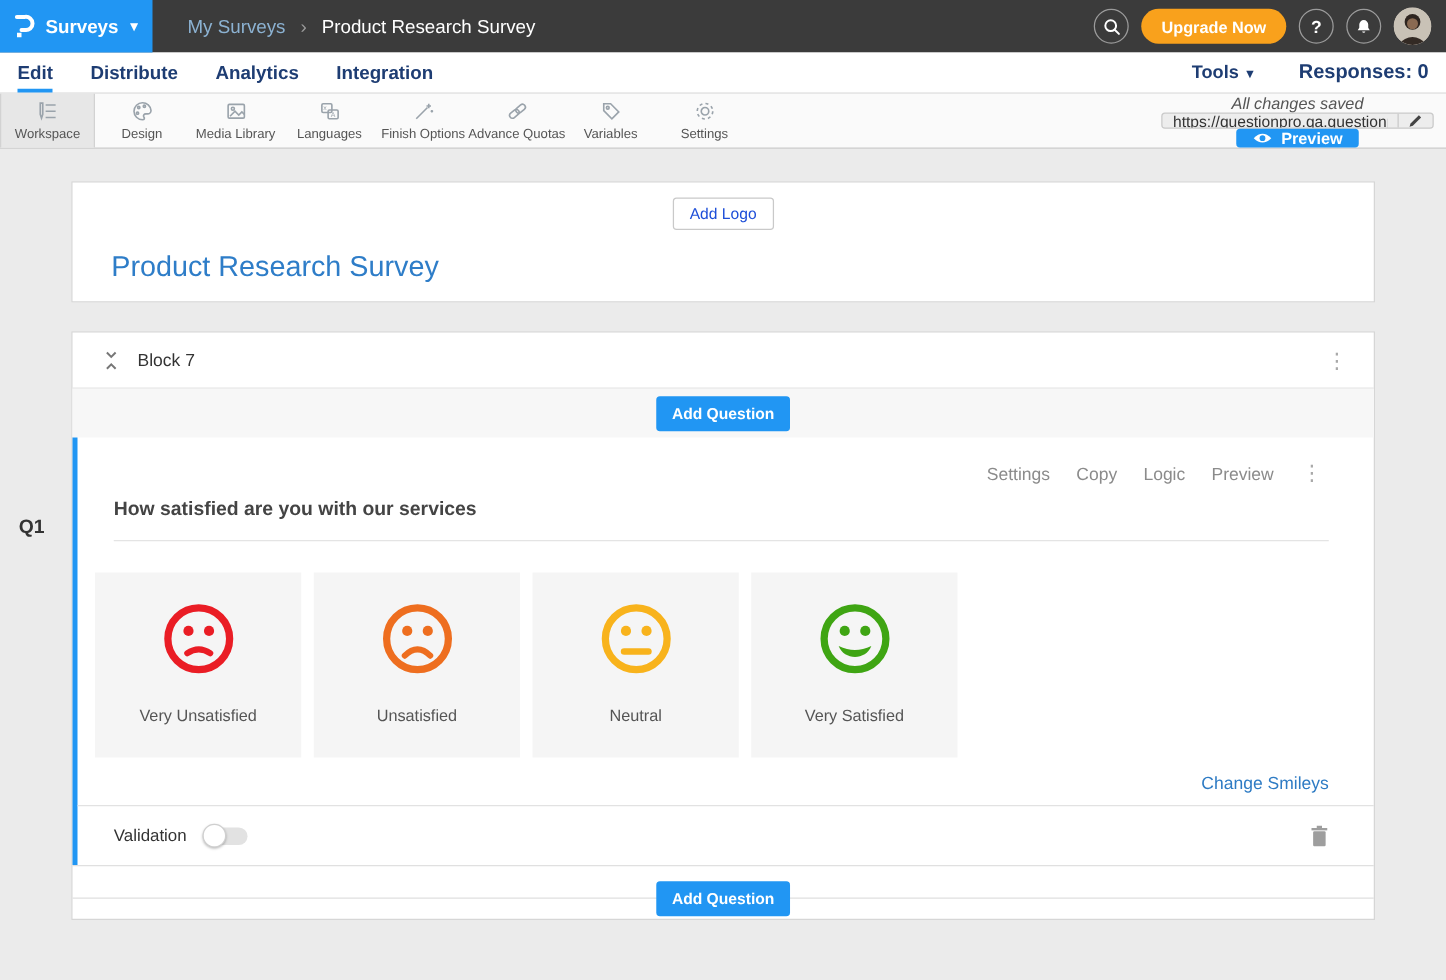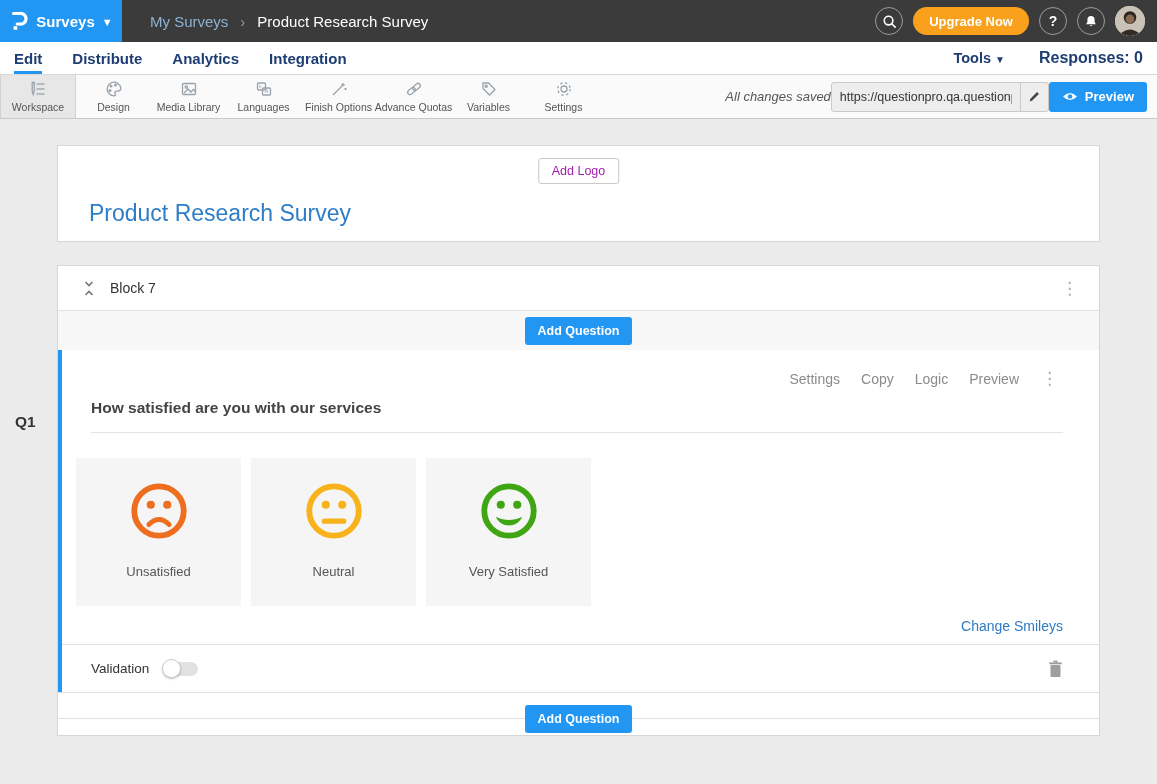--- a/index.html
+++ b/index.html
@@ -29,31 +29,31 @@
   .tools-link { color:var(--nav-navy,#1e3d73); font-size:14.5px; font-weight:600; cursor:pointer; }
   .tools-link .caret { font-size:10px; }
   .responses { color:var(--nav-navy,#1e3d73); font-size:16px; font-weight:600; }
 
   
   .toolbar { height:44px; background:#fafafa; border-bottom:1px solid #c9c9c9; display:flex; align-items:stretch; }
   .tool-item { width:75px; display:flex; flex-direction:column; align-items:center; justify-content:center; gap:3px; cursor:pointer; }
   .tool-item.active { background:#e7e7e7; border-left:1px solid #d2d2d2; border-right:1px solid #d2d2d2; width:76px; }
   .tool-item svg { stroke:#9aa3ab; fill:none; stroke-width:1.3; }
   .tool-label { font-size:10.5px; color:#555; white-space:nowrap; }
-  .toolbar-right { margin-left:auto; display:flex; align-items:center; padding-right:10px; }
+  .toolbar-right { margin-left:auto; display:flex; align-items:center; padding-right:10px;flex-direction:column; }
   .saved-status { font-style:italic; font-size:13px; color:#555; }
   .url-box { display:flex; align-items:center; height:30px; background:#ededed; border:1px solid #c9c9c9; border-radius:3px; overflow:hidden; }
   .url-input { width:188px; height:28px; border:none; background:transparent; font-size:12.5px; color:#333; padding:0 8px; font-family:inherit; outline:none; }
   .pencil-btn { width:28px; height:28px; border-left:1px solid #c9c9c9; display:flex; align-items:center; justify-content:center; cursor:pointer; }
   .preview-btn { height:30px; background:var(--accent-blue,#2196f3); color:#fff; border:none; border-radius:3px; display:flex; align-items:center; gap:7px; font-size:13px; font-weight:700; padding:0 13px; cursor:pointer; font-family:inherit; }
 
   
   .card { width:1043px; margin-left:57px; background:#fff; border:1px solid #d6d6d6; }
   .header-card { margin-top:26px; height:97px; position:relative; }
-  .add-logo-btn { position:absolute; left:50%; transform:translateX(-50%); top:12px; background:#fff; border:1px solid #c9c9c9; border-radius:3px; font-size:12.5px; color:#a21caf; padding:5px 13px; cursor:pointer; font-family:inherit; }
+  .add-logo-btn { position:absolute; left:50%; transform:translateX(-50%); top:12px; background:#fff; border:1px solid #c9c9c9; border-radius:3px; font-size:12.5px; color:#1d4ed8; padding:5px 13px; cursor:pointer; font-family:inherit; }
   .survey-title { position:absolute; left:31px; bottom:14px; font-size:23px; font-weight:500; color:var(--title-blue,#2e7dc8); cursor:text; }
 
   .block-card { margin-top:23px; position:relative; }
   .block-header { height:45px; display:flex; align-items:center; border-bottom:1px solid #e3e3e3; padding:0 16px 0 23px; }
   .collapse-icon { cursor:pointer; display:flex; }
   .block-name { margin-left:13px; font-size:14px; color:#333; }
   .kebab { margin-left:auto; color:#a9a9a9; font-size:17px; letter-spacing:0; cursor:pointer; padding:0 5px; line-height:1; }
   .addq-strip { height:39px; background:#f7f7f7; display:flex; align-items:center; justify-content:center; }
   .btn-primary { background:var(--accent-blue,#2196f3); color:#fff; border:none; border-radius:3px; font-size:12.5px; font-weight:700; padding:7px 13px; cursor:pointer; font-family:inherit; }
 
@@ -284,20 +284,29 @@
       <div class="q-actions">
         <span class="q-action">Settings</span>
         <span class="q-action">Copy</span>
         <span class="q-action">Logic</span>
         <span class="q-action">Preview</span>
         <span class="kebab">⋮</span>
       </div>
       <div class="q-text-row">How satisfied are you with our services</div>
 
       <div class="smiley-row">
+          <div class="smiley-tile">
+            <span><svg viewBox="0 0 64 64" width="62" height="62">
+                <circle cx="32" cy="32" r="25.5" fill="none" stroke="#ea1d25" stroke-width="6"></circle>
+                <circle cx="23.5" cy="25.5" r="4.2" fill="#ea1d25"></circle>
+                <circle cx="40.5" cy="25.5" r="4.2" fill="#ea1d25"></circle>
+                <path d="M22.5 44 Q32 37.5 41.5 44" fill="none" stroke="#ea1d25" stroke-width="5" stroke-linecap="round"></path>
+              </svg></span>
+            <span class="smiley-label">Very Unsatisfied</span>
+          </div>
           <div class="smiley-tile">
             <span><svg viewBox="0 0 64 64" width="62" height="62">
                 <circle cx="32" cy="32" r="25.5" fill="none" stroke="#ee6e1f" stroke-width="6"></circle>
                 <circle cx="23.5" cy="25.5" r="4.2" fill="#ee6e1f"></circle>
                 <circle cx="40.5" cy="25.5" r="4.2" fill="#ee6e1f"></circle>
                 <path d="M21.5 46 Q32 35.5 42.5 46" fill="none" stroke="#ee6e1f" stroke-width="5" stroke-linecap="round"></path>
               </svg></span>
             <span class="smiley-label">Unsatisfied</span>
           </div>
           <div class="smiley-tile">

